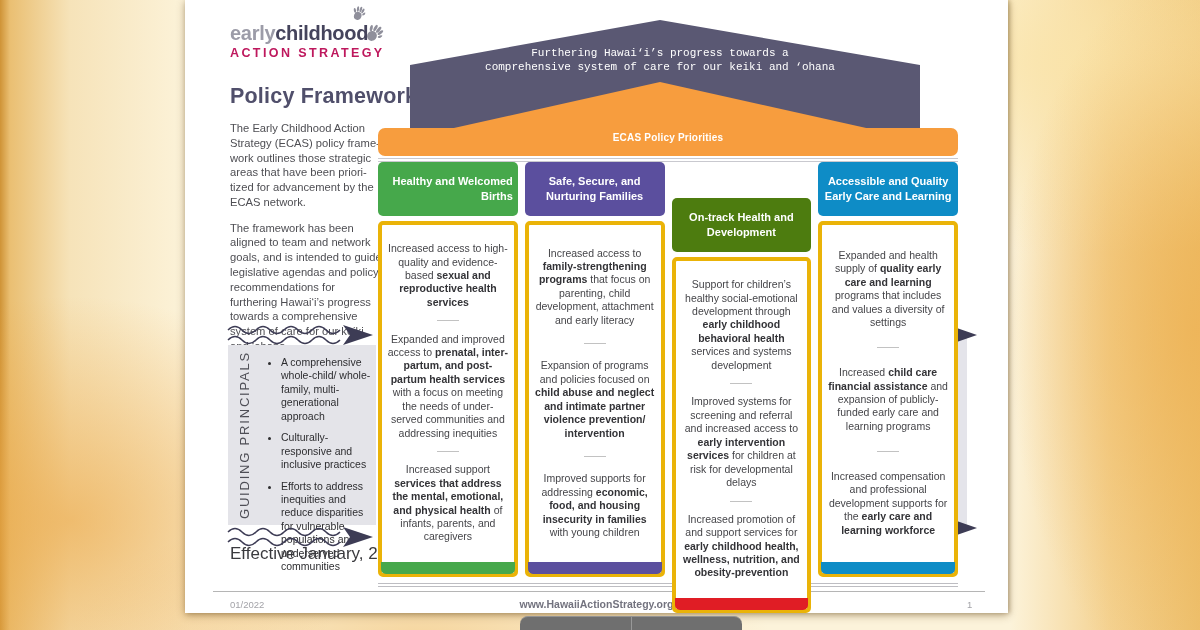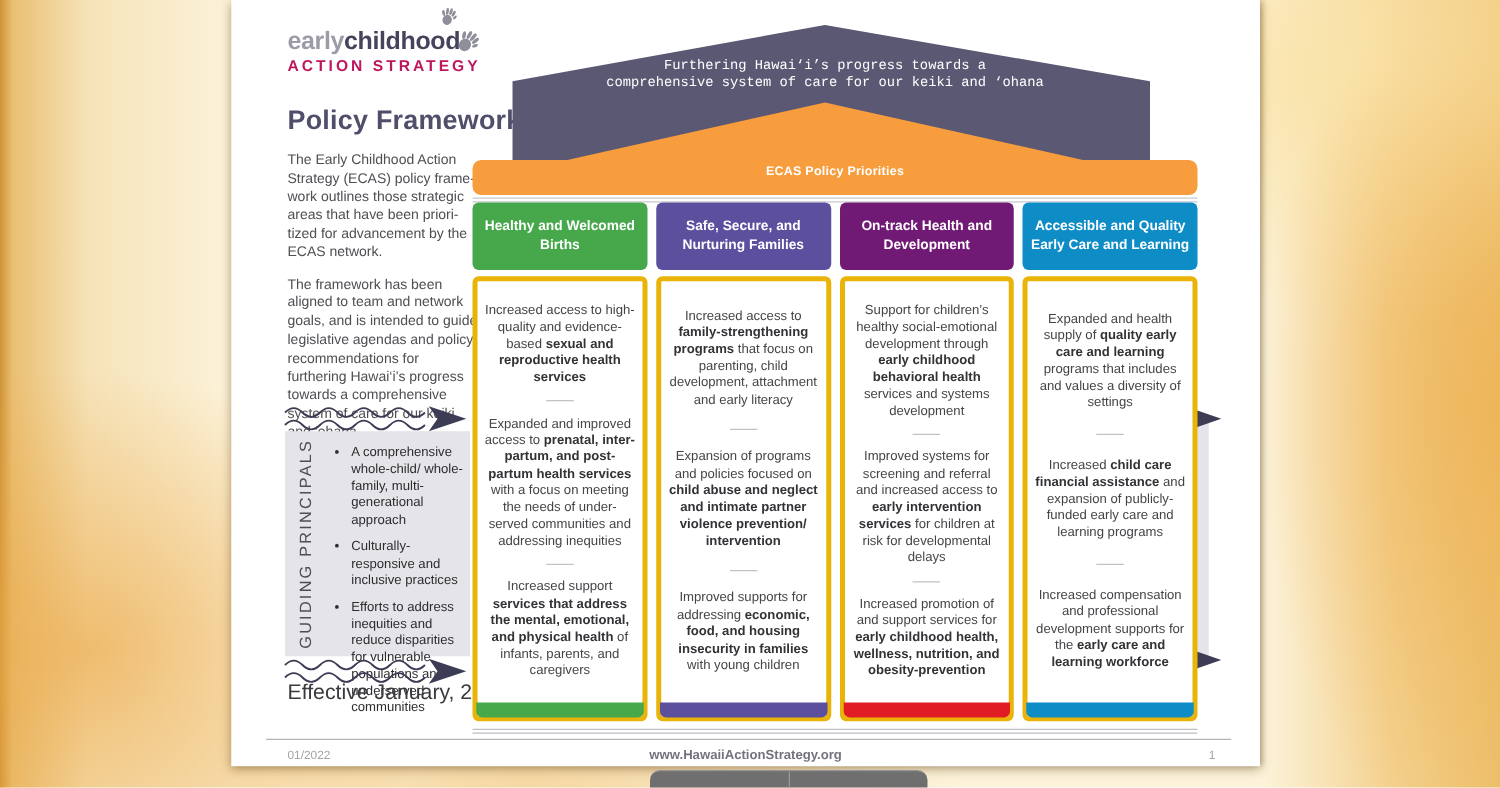--- a/index.html
+++ b/index.html
@@ -153,21 +153,21 @@
         <li>A comprehensive whole-child/ whole-family, multi-generational approach</li>
         <li>Culturally-responsive and inclusive practices</li>
         <li>Efforts to address inequities and reduce disparities for vulnerable populations and underserved communities</li>
       </ul>
   </div>
 
   <div class="effective">Effective January, 2022</div>
 
   <div class="columns">
     <div class="col">
-      <div class="col-header" style="background: rgb(70, 168, 75);">Healthy and Welcomed Births</div>
+      <div class="col-header" style="background: rgb(70, 168, 75); text-align: right;">Healthy and Welcomed Births</div>
       <div class="col-card">
         <p class="block"><span>Increased access to high-quality and evidence-based </span><span class="b">sexual and reproductive health services</span></p>
           <div class="sep"></div>
           <p class="block"><span>Expanded and improved access to </span><span class="b">prenatal, inter-partum, and post-partum health services</span><span> with a focus on meeting the needs of under-served communities and addressing inequities</span></p>
           <div class="sep"></div>
           <p class="block"><span>Increased support </span><span class="b">services that address the mental, emotional, and physical health</span><span> of infants, parents, and caregivers</span></p>
         <div class="col-bar" style="background: rgb(70, 168, 75);"></div>
       </div>
     </div>
     <div class="col">
@@ -175,21 +175,21 @@
       <div class="col-card">
         <p class="block"><span>Increased access to </span><span class="b">family-strengthening programs</span><span> that focus on parenting, child development, attachment and early literacy</span></p>
           <div class="sep"></div>
           <p class="block"><span>Expansion of programs and policies focused on </span><span class="b">child abuse and neglect and intimate partner violence prevention/ intervention</span></p>
           <div class="sep"></div>
           <p class="block"><span>Improved supports for addressing </span><span class="b">economic, food, and housing insecurity in families</span><span> with young children</span></p>
         <div class="col-bar" style="background: rgb(91, 79, 158);"></div>
       </div>
     </div>
     <div class="col">
-      <div class="col-header" style="background: #701a75;">On-track Health and Development</div>
+      <div class="col-header" style="background: #4d7c0f; margin-top: 36px;">On-track Health and Development</div>
       <div class="col-card">
         <p class="block"><span>Support for children’s healthy social-emotional development through </span><span class="b">early childhood behavioral health</span><span> services and systems development</span></p>
           <div class="sep"></div>
           <p class="block"><span>Improved systems for screening and referral and increased access to </span><span class="b">early intervention services</span><span> for children at risk for developmental delays</span></p>
           <div class="sep"></div>
           <p class="block"><span>Increased promotion of and support services for </span><span class="b">early childhood health, wellness, nutrition, and obesity-prevention</span></p>
         <div class="col-bar" style="background: rgb(224, 29, 37);"></div>
       </div>
     </div>
     <div class="col">

